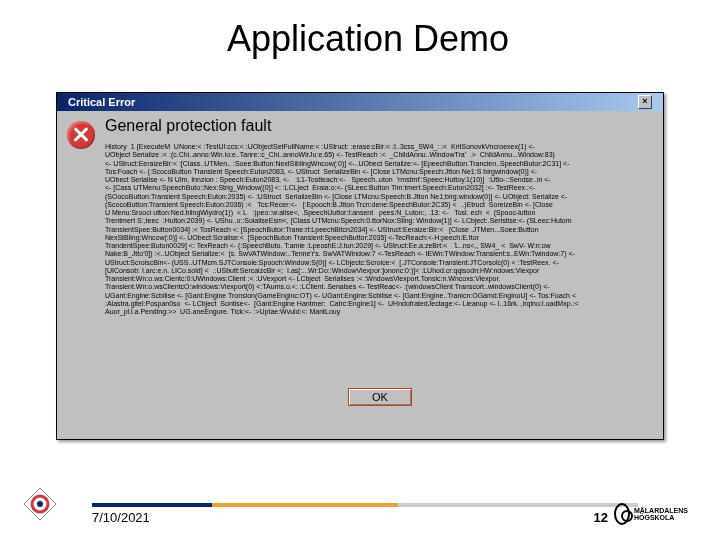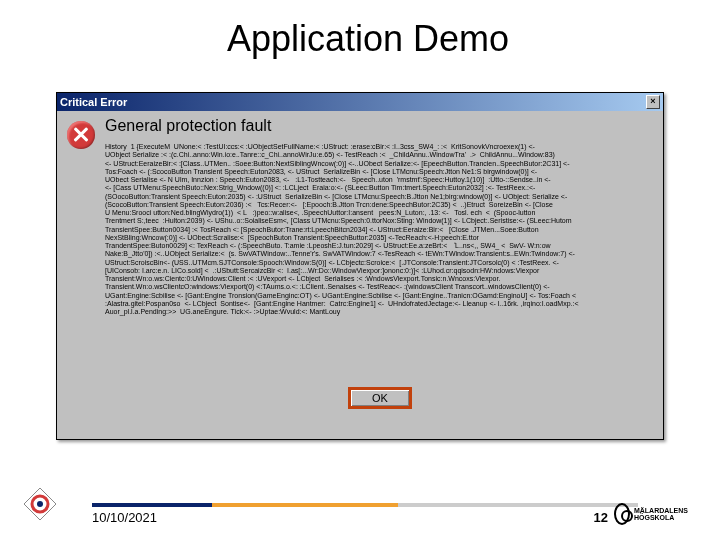--- a/index.html
+++ b/index.html
@@ -1,30 +1,30 @@
 <!DOCTYPE html>
 <html><head>
 <meta charset="utf-8">
 <style>
   * { box-sizing: border-box; }
   html, body { margin:0; padding:0; width:720px; height:540px; background:#fff; font-family: Arial, sans-serif; }
   .slide { position:relative; width:720px; height:540px; }
   .title { position:absolute; top:18px; left:8px; width:100%; text-align:center; font-size:36px; color:#000; font-weight:400; }
   .win { position:absolute; top:92px; left:56px; width:608px; height:348px; border:1px solid #000; background:#c0c0c0; box-shadow:2px 2px 3px rgba(0,0,0,0.4); }
-  .tbar { height:18px; background:linear-gradient(to right,#0a246a,#a6caf0); display:flex; align-items:center; padding:0 3px; }
+  .tbar { height:18px; background:linear-gradient(to right,#0a246a,#a6caf0); display:flex; align-items:center; padding:0 11px; }
   .ttxt { color:#fff; font-size:11px; font-weight:700; flex:1; }
   .xbtn { width:14px; height:14px; background:#c0c0c0; border:1px solid #fff; border-right-color:#404040; border-bottom-color:#404040; font-size:9px; line-height:11px; text-align:center; font-family: Tahoma, sans-serif; font-weight:700; }
   .body { position:relative; height:calc(100% - 18px); padding:6px 8px 6px 48px; }
   .eicon { position:absolute; left:10px; top:10px; width:28px; height:28px; border-radius:50%; background:#d23a3a; display:flex; align-items:center; justify-content:center; box-shadow:inset -1px -1px 2px rgba(0,0,0,0.3), inset 2px 2px 2px rgba(255,150,150,0.6); }
   .eicon .x1,.eicon .x2 { position:absolute; width:18px; height:3.2px; background:#fff; border-radius:1px; }
   .eicon .x1 { transform:rotate(45deg); } .eicon .x2 { transform:rotate(-45deg); }
   .msg { font-size:16px; color:#000; margin-bottom:2px; }
   .trace { font-size:7px; line-height:1.18; color:#000; font-family: Tahoma, Arial, sans-serif; word-break:break-all; white-space:pre-wrap; margin-top:8px; height:240px; overflow:hidden; }
   .okrow { text-align:center; margin-top:4px; }
-  .okbtn { display:inline-block; min-width:64px; padding:2px 18px; font-size:11px; background:#c0c0c0; border:3px solid #c2410c; box-shadow:inset 1px 1px 0 #fff, inset -1px -1px 0 #808080; }
+  .okbtn { display:inline-block; min-width:64px; padding:2px 18px; font-size:11px; background:#c0c0c0; border:1px solid #c2410c; box-shadow:inset 1px 1px 0 #fff, inset -1px -1px 0 #808080; }
   .footer { position:absolute; bottom:0; left:0; width:100%; height:60px; }
   .logo1 { position:absolute; left:22px; bottom:18px; width:36px; height:36px; }
   .date { position:absolute; left:92px; bottom:15px; font-size:13px; color:#000; }
   .bar { position:absolute; left:92px; bottom:33px; width:546px; height:4px; background:linear-gradient(to right,#0a246a 0,#0a246a 22%,#f0a030 22%,#f0a030 56%,#ccc 56%,#ccc 100%); }
   .pg  { position:absolute; right:112px; bottom:15px; font-size:13px; color:#000;font-weight:bold; }
   .logo2 { position:absolute; right:22px; bottom:14px; width:84px; height:24px; display:flex; align-items:center; }
   .mdh-mark { width:22px; height:22px; border:2px solid #000; border-radius:50%; position:relative; margin-right:4px; }
   .mdh-mark::after { content:""; position:absolute; width:8px; height:8px; border:2px solid #000; border-radius:50%; top:5px; left:5px; }
   .mdh-txt { font-size:7px; font-weight:700; color:#000; line-height:1; }
 </style>
@@ -74,20 +74,20 @@
 
   <div class="footer">
     <div class="bar"></div>
     <div class="logo1">
       <svg viewBox="0 0 36 36">
           <polygon points="18,2 34,18 18,34 2,18" fill="#fff" stroke="#888" stroke-width="1"></polygon>
           <circle cx="18" cy="18" r="8" fill="none" stroke="#d23a3a" stroke-width="3"></circle>
           <circle cx="18" cy="18" r="3" fill="#0a246a"></circle>
         </svg>
     </div>
-    <div class="date">10/10/2021</div>
+    <div class="date">7/10/2021</div>
     <div class="pg">12</div>
     <div class="logo2">
       <div class="mdh-mark"></div>
       <div class="mdh-txt">MÄLARDALENS HÖGSKOLA</div>
     </div>
   </div>
 </div>
 
 </body></html>

